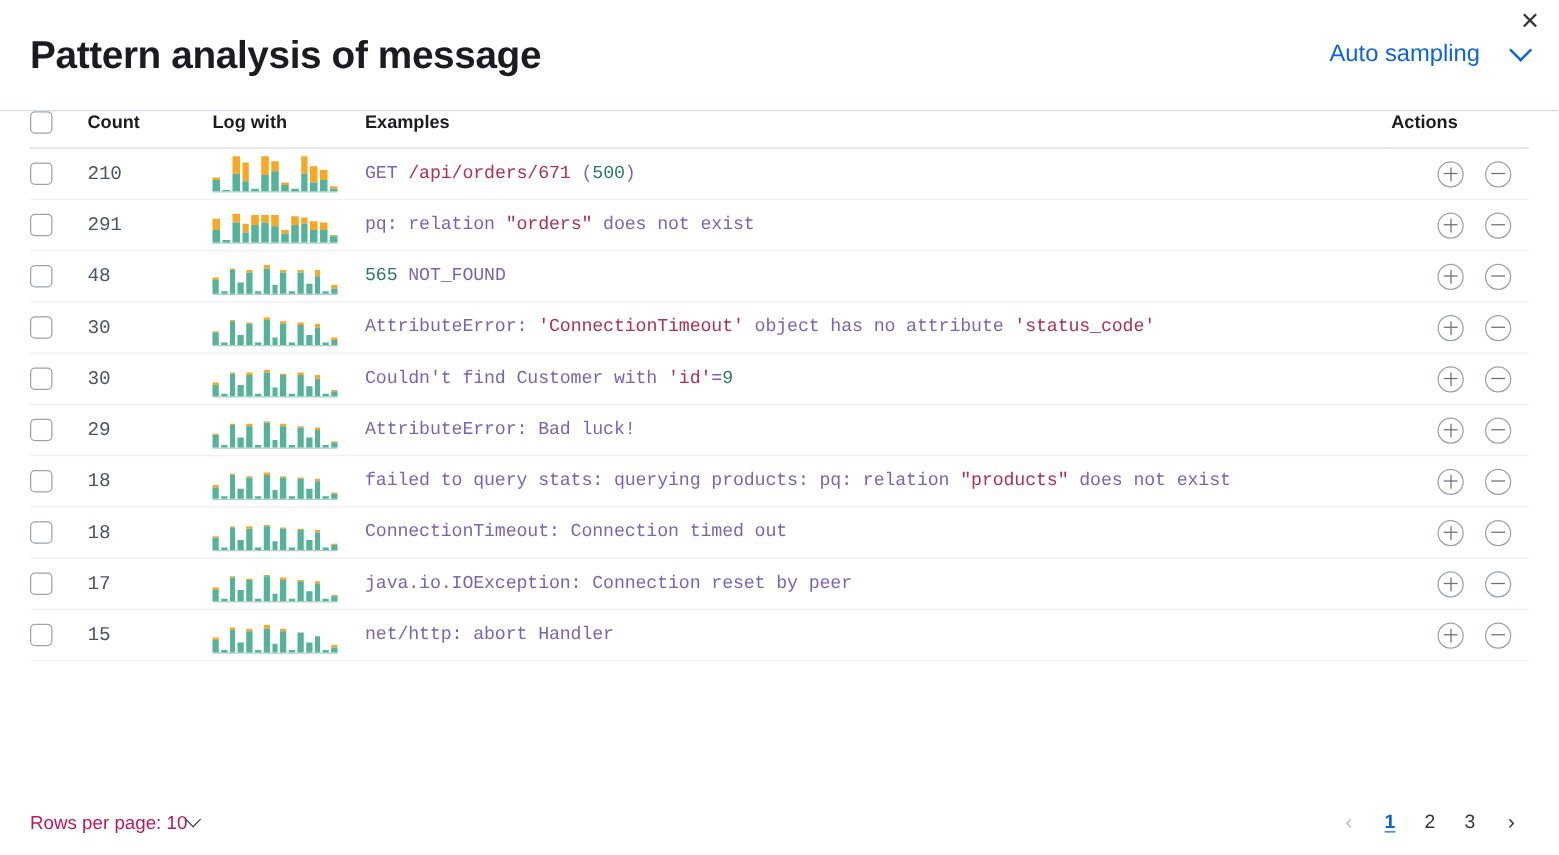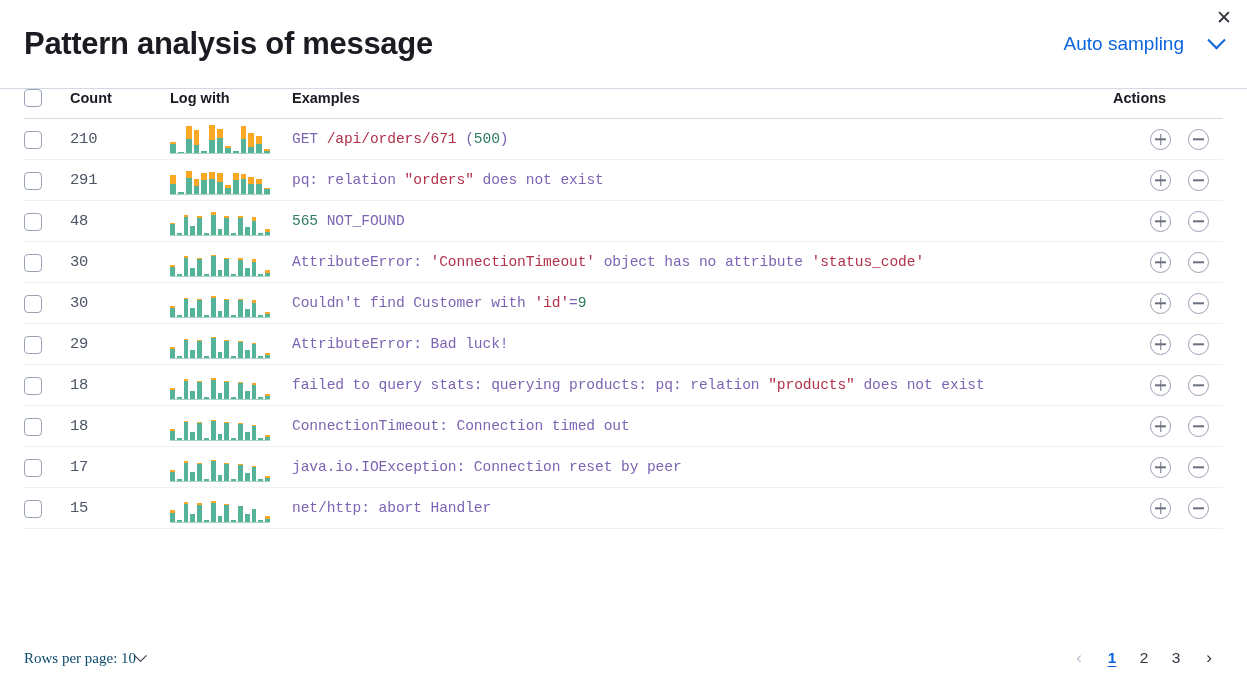--- a/index.html
+++ b/index.html
@@ -231,24 +231,23 @@
     padding: 0 24px;
     display: flex;
     align-items: center;
     justify-content: space-between;
   }
 
   .rows-per-page {
     display: flex;
     align-items: center;
     font-size: 15px;
-    color: #0c4a6e;
+    color: #be185d;
     cursor: pointer;
     user-select: none;
-    font-family: Liberation Serif, serif;
   }
   .chev-dark {
     display: inline-block;
     width: 9px;
     height: 9px;
     border-right: 1.7px solid #343741;
     border-bottom: 1.7px solid #343741;
     transform: rotate(45deg) translate(-2px, -2px);
   }
 

